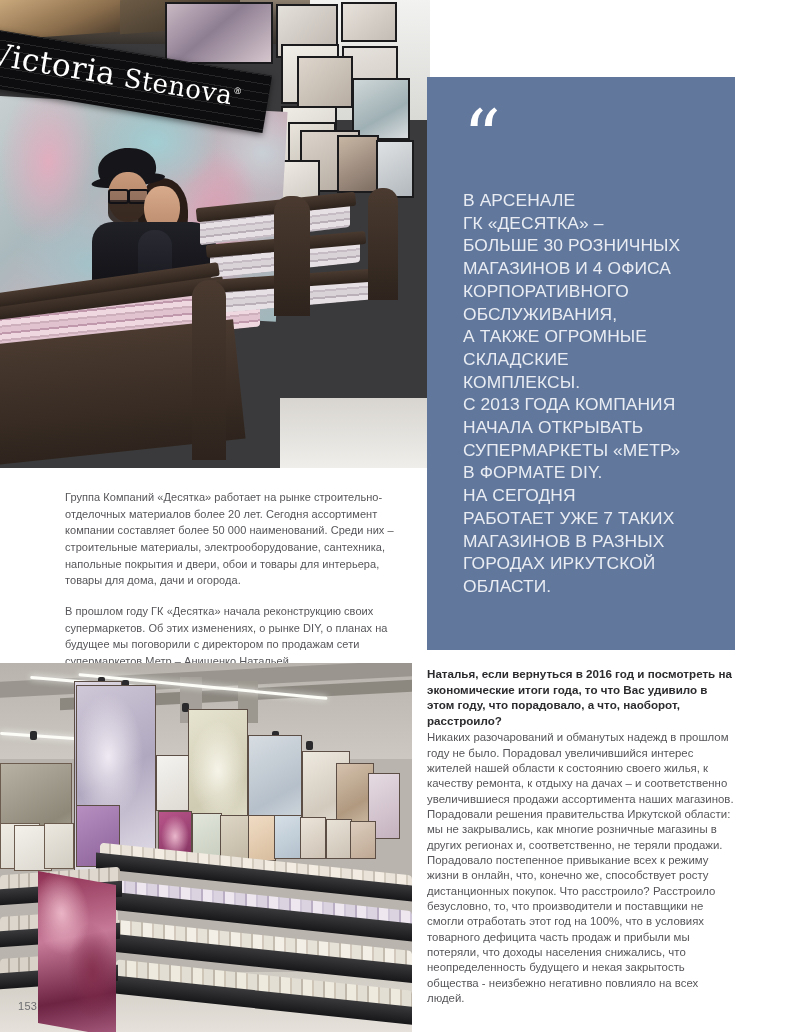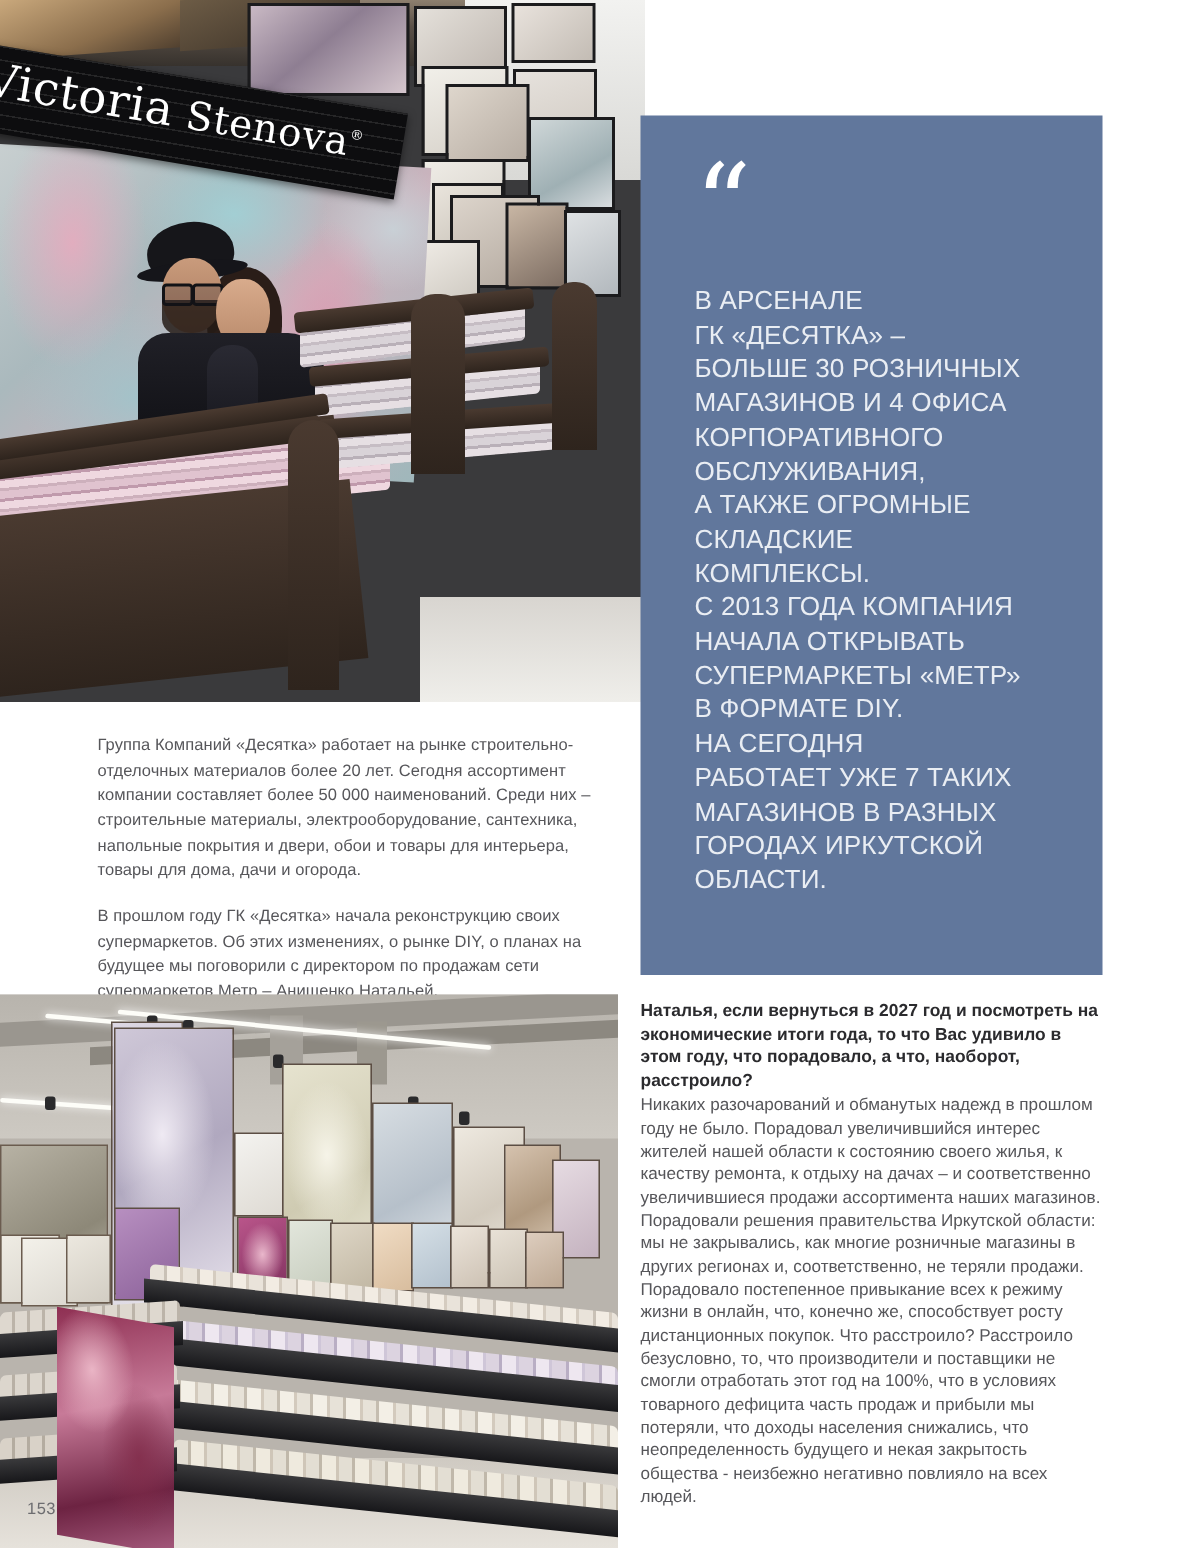--- a/index.html
+++ b/index.html
@@ -454,17 +454,17 @@
     <div class="pb-shelf" style="left:0;top:264px;width:120px;height:16px;transform:skewY(-4deg);"></div>
     <div class="pb-roll" style="left:0;top:292px;width:116px;height:20px;transform:skewY(-4deg);background:repeating-linear-gradient(90deg,#d9d2c8 0,#d9d2c8 8px,#b4aca0 8px,#b4aca0 10px);"></div>
     <div class="pb-shelf" style="left:0;top:306px;width:118px;height:16px;transform:skewY(-4deg);"></div>
 
     <div class="pb-banner-roll"></div>
   </div>
 
   <div class="page-number">153</div>
 
   <div class="interview">
-    <p class="question">Наталья, если вернуться в 2027 год и посмотреть на экономические итоги года, то что Вас удивило в этом году, что порадовало, а что, наоборот, расстроило?</p>
+    <p class="question">Наталья, если вернуться в 2016 год и посмотреть на экономические итоги года, то что Вас удивило в этом году, что порадовало, а что, наоборот, расстроило?</p>
     <p class="answer">Никаких разочарований и обманутых надежд в прошлом году не было. Порадовал увеличившийся интерес жителей нашей области к состоянию своего жилья, к качеству ремонта, к отдыху на дачах – и соответственно увеличившиеся продажи ассортимента наших магазинов. Порадовали решения правительства Иркутской области: мы не закрывались, как многие розничные магазины в других регионах и, соответственно, не теряли продажи. Порадовало постепенное привыкание всех к режиму жизни в онлайн, что, конечно же, способствует росту дистанционных покупок. Что расстроило? Расстроило безусловно, то, что производители и поставщики не смогли отработать этот год на 100%, что в условиях товарного дефицита часть продаж и прибыли мы потеряли, что доходы населения снижались, что неопределенность будущего и некая закрытость общества - неизбежно негативно повлияло на всех людей.</p>
   </div>
 
 </div>
 
 </body></html>

